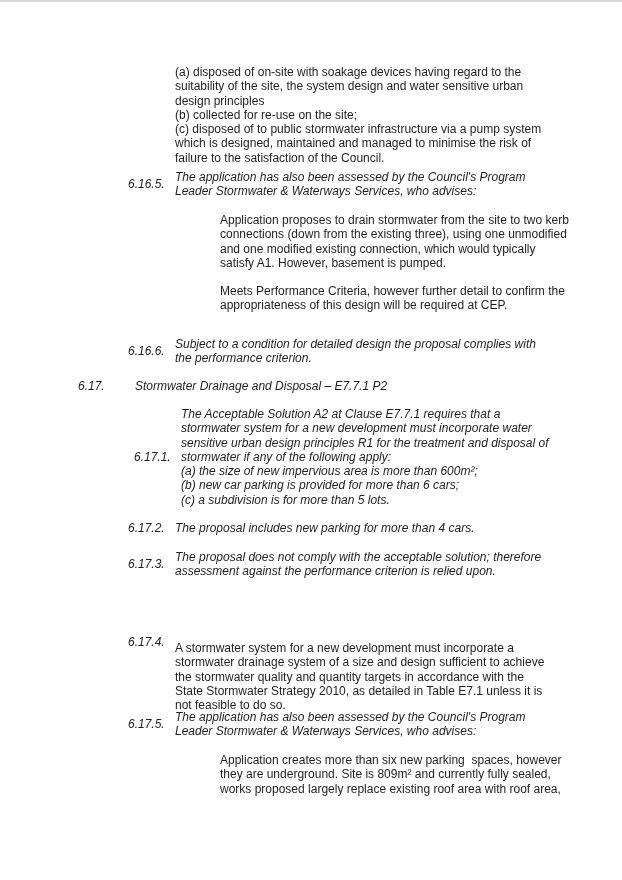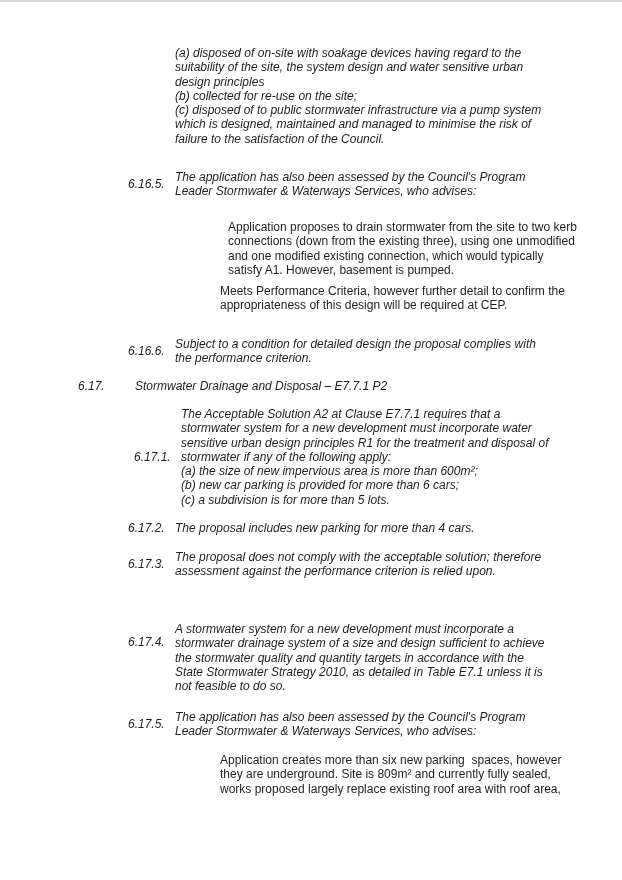--- a/index.html
+++ b/index.html
@@ -37,21 +37,21 @@
     flex: 0 0 47px;
     white-space: nowrap;
   }
   .num-wide {
     flex: 0 0 57px;
   }
   .txt {
     white-space: pre-wrap;
   }
   .italic {
-    font-style: italic;
+    margin-top: 19px;
   }
 </style>
 </head>
 <body>
 
 <div class="page">
   <div class="top-edge"></div>
 
   <div class="block italic" style="top:46px; left:175px; width:400px;">(a) disposed of on-site with soakage devices having regard to the
 suitability of the site, the system design and water sensitive urban
@@ -60,21 +60,21 @@
 (c) disposed of to public stormwater infrastructure via a pump system
 which is designed, maintained and managed to minimise the risk of
 failure to the satisfaction of the Council.</div>
 
   <div class="block numbered" style="top:170px; left:128px; width:450px;">
     <span class="num">6.16.5.</span>
     <div class="txt">The application has also been assessed by the Council's Program
 Leader Stormwater &amp; Waterways Services, who advises:</div>
   </div>
 
-  <div class="block" style="top:213px; left:228px; width:370px;margin-top:7px;">Application proposes to drain stormwater from the site to two kerb
+  <div class="block" style="top:213px; left:220px; width:370px;">Application proposes to drain stormwater from the site to two kerb
 connections (down from the existing three), using one unmodified
 and one modified existing connection, which would typically
 satisfy A1. However, basement is pumped.</div>
 
   <div class="block" style="top:284px; left:220px; width:370px;">Meets Performance Criteria, however further detail to confirm the
 appropriateness of this design will be required at CEP.</div>
 
   <div class="block numbered" style="top:337px; left:128px; width:450px;">
     <span class="num">6.16.6.</span>
     <div class="txt">Subject to a condition for detailed design the proposal complies with

